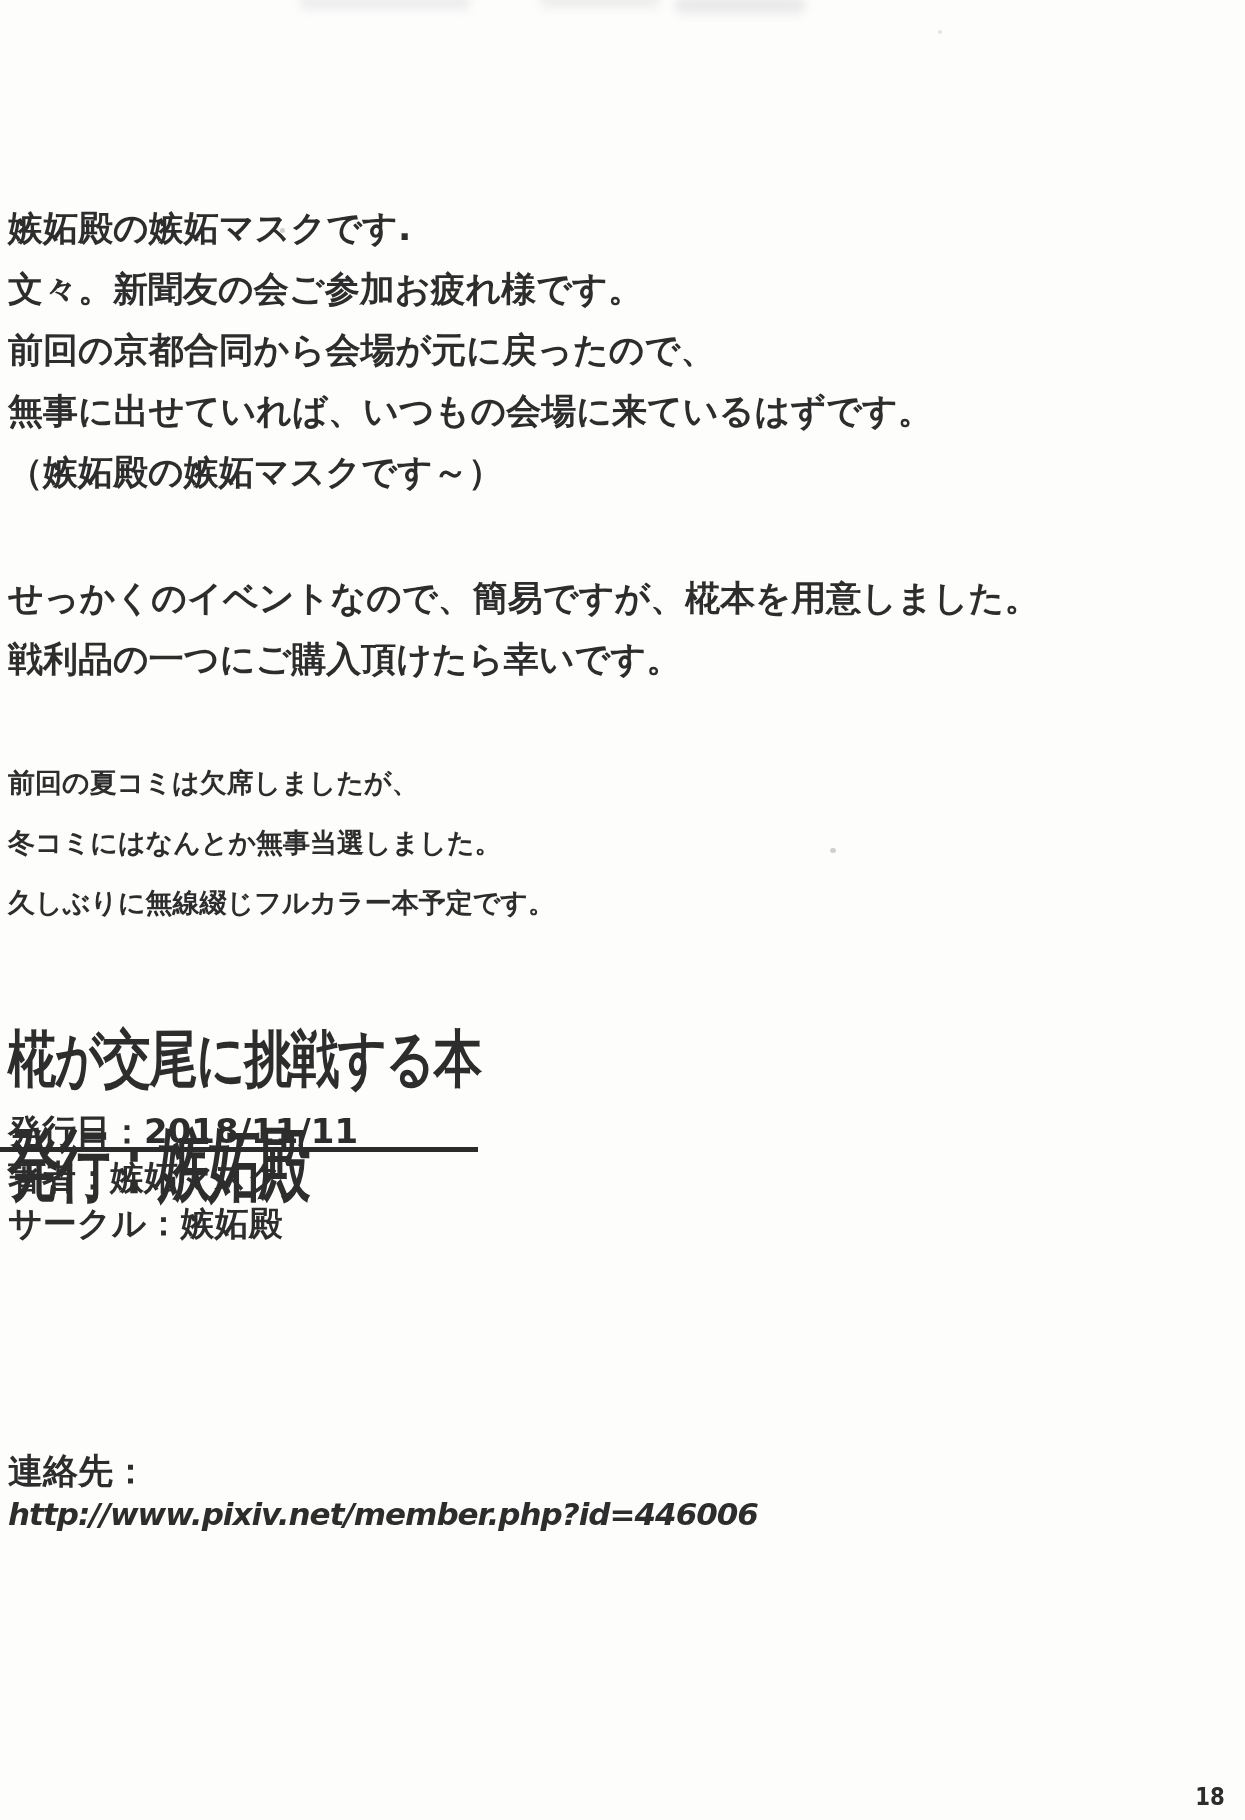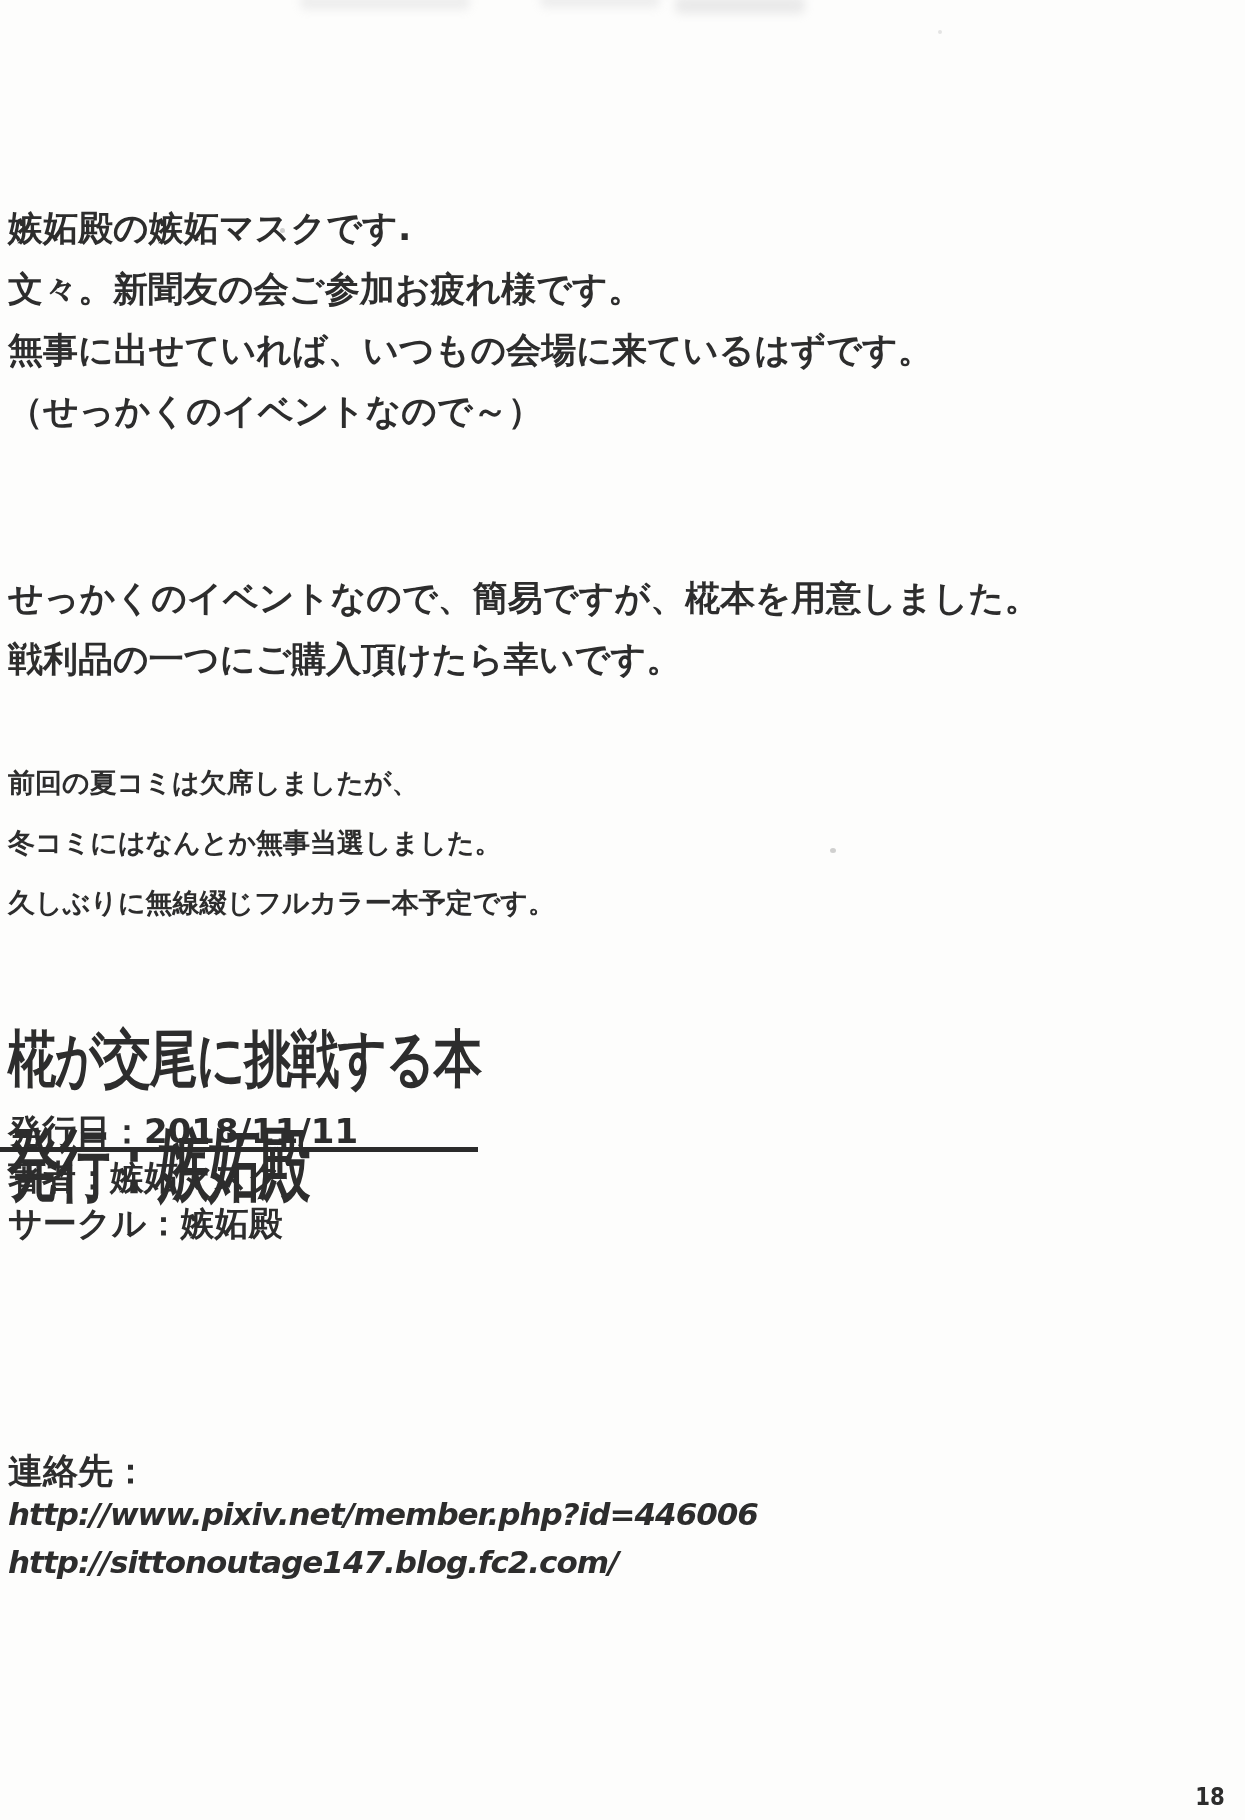--- a/index.html
+++ b/index.html
@@ -73,22 +73,23 @@
   <div class="smudge s1"></div>
   <div class="smudge s2"></div>
   <div class="smudge s3"></div>
   <div class="speck k1"></div>
   <div class="speck k2"></div>
   <div class="speck k3"></div>
 
   <div class="intro">
     <p>嫉妬殿の嫉妬マスクです.</p>
     <p>文々。新聞友の会ご参加お疲れ様です。</p>
+    <p>前回の京都合同から会場が元に戻ったので、</p>
     <p>無事に出せていれば、いつもの会場に来ているはずです。</p>
-    <p>（せっかくのイベントなので～）</p>
+    <p>（嫉妬殿の嫉妬マスクです～）</p>
   </div>
 
   <div class="book-info">
     <p>せっかくのイベントなので、簡易ですが、椛本を用意しました。</p>
     <p>戦利品の一つにご購入頂けたら幸いです。</p>
   </div>
 
   <div class="comiket-news">
     <p>前回の夏コミは欠席しましたが、</p>
     <p>冬コミにはなんとか無事当選しました。</p>
@@ -101,18 +102,17 @@
 
   <div class="details">
     <p>発行日：2018/11/11</p>
     <p>著者：嫉妬マスク</p>
     <p>サークル：嫉妬殿</p>
   </div>
 
   <p class="contact-label">連絡先：</p>
   <div class="contact-urls">
     <p>http://www.pixiv.net/member.php?id=446006</p>
-    <p>http://sittonoutage147.blog.fc2.com/</p>
   </div>
 
   <p class="page-number">18</p>
 
 </div>
 
 </body></html>

